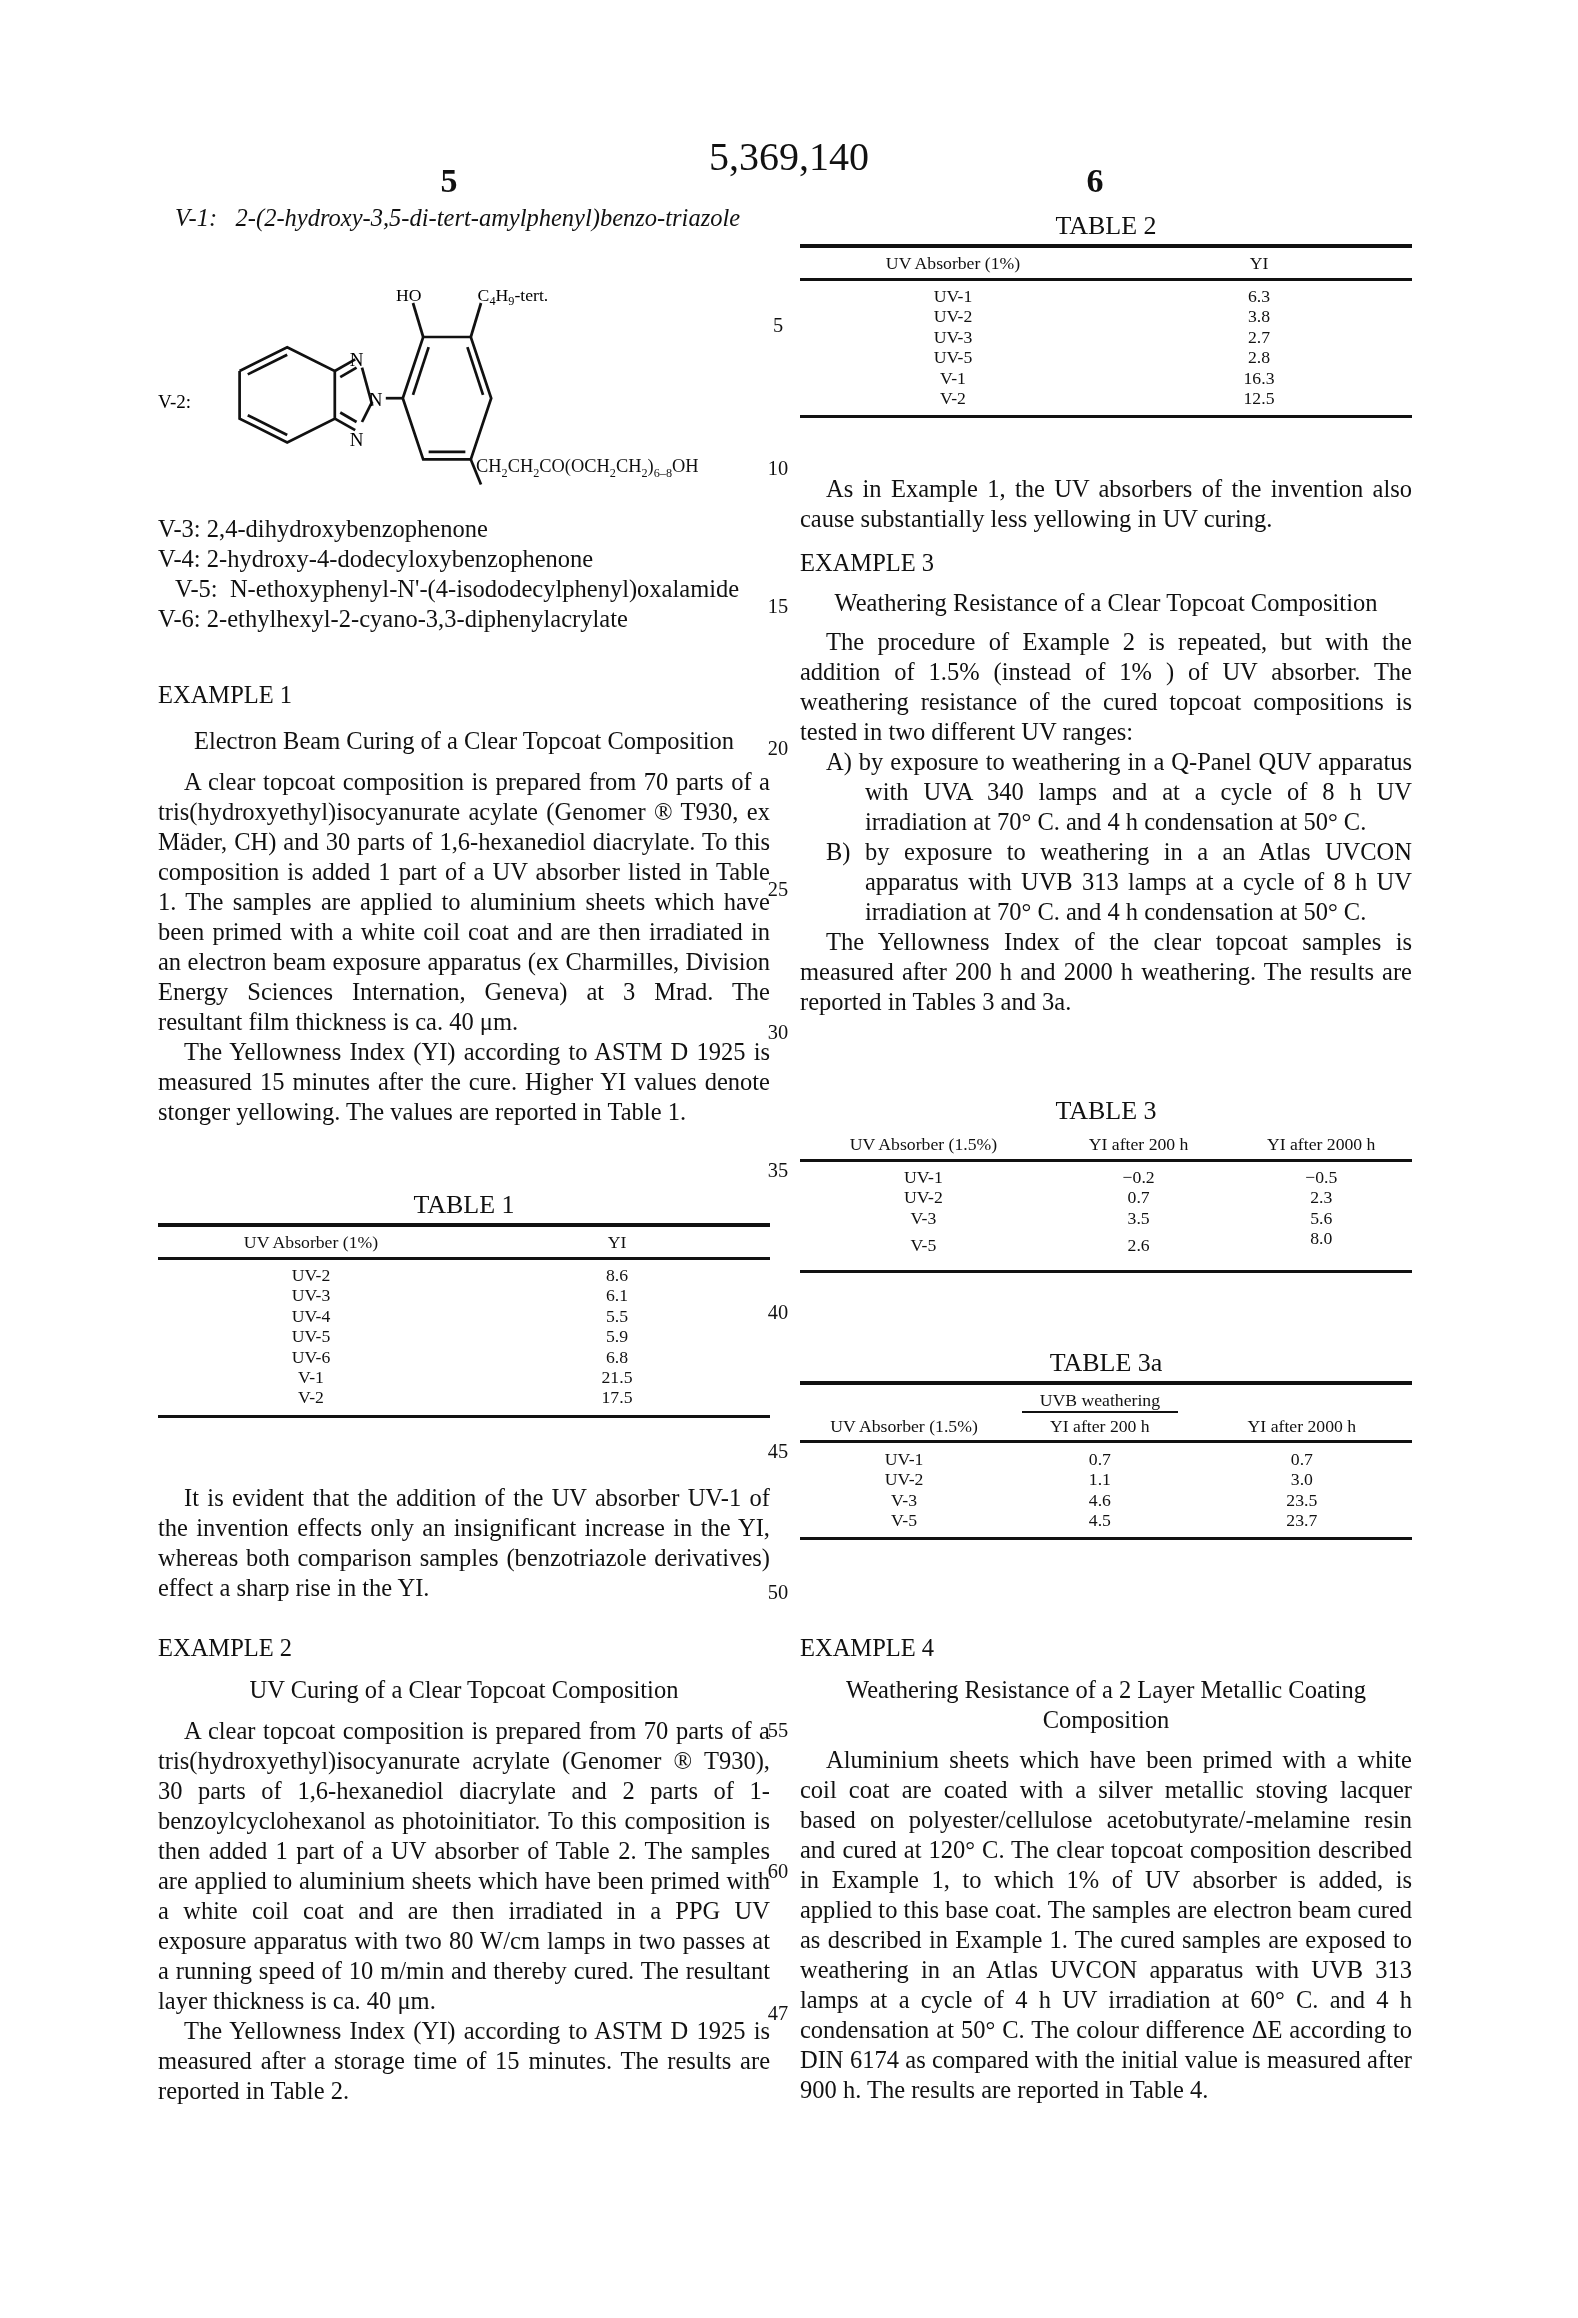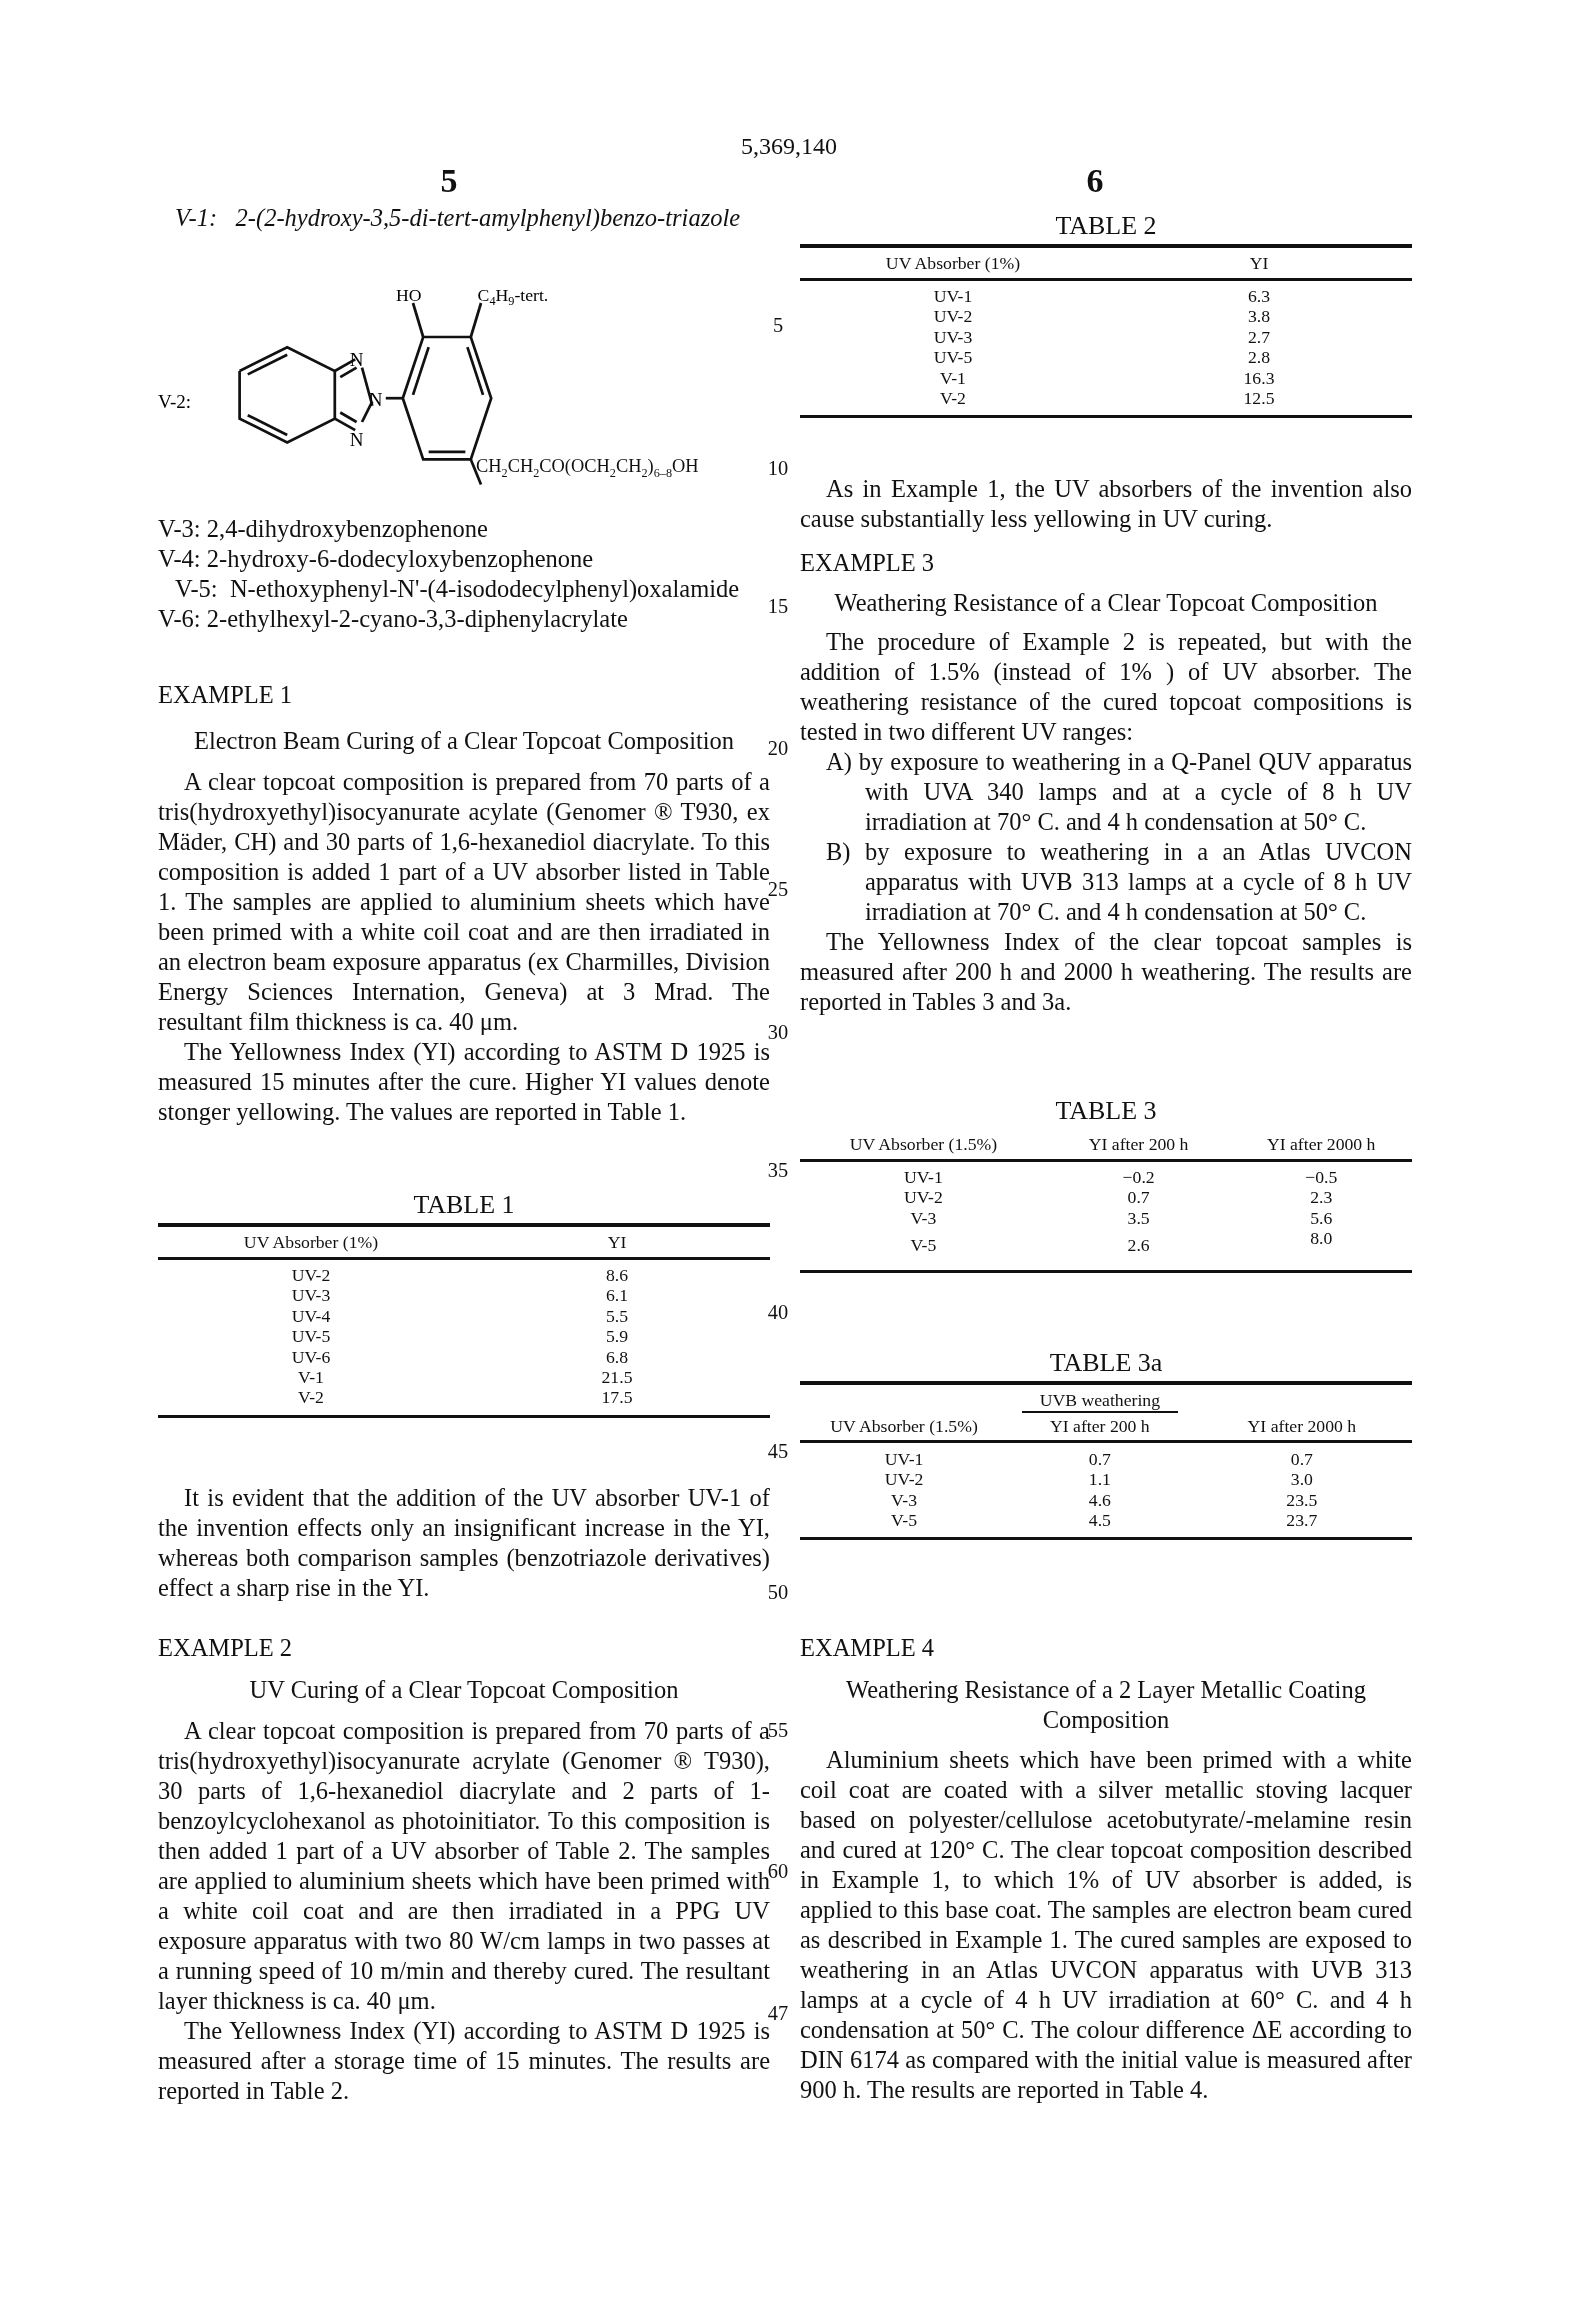--- a/index.html
+++ b/index.html
@@ -1,19 +1,19 @@
 <!DOCTYPE html>
 <html style="font-size:11px"><head>
 <meta charset="utf-8">
 <style>
   html, body { margin: 0; padding: 0; background: #ffffff; }
   body { width: 1578px; height: 2319px; position: relative; overflow: hidden;
          font-family: "Liberation Serif", "DejaVu Serif", serif; color: #111; }
   .abs { position: absolute; }
-  .patent-no { left: 0; width: 1578px; top: 133px; text-align: center; font-size: 24px; }
+  .patent-no { left: 0; width: 1578px; top: 133px; text-align: center; font-size: 40px; }
   .colnum { top: 162px; font-size: 34px; font-weight: bold; width: 54px; text-align: center; }
   .col { position: absolute; width: 612px; font-size: 24.5px; line-height: 30px; text-align: justify; }
   .left { left: 158px; }
   .right { left: 800px; }
   .center { text-align: center; }
   .indent { text-indent: 26px; }
   p { margin: 0; }
   .hang2 { padding-left: 65px; text-indent: -48px; }
   .heading { text-align: left; font-size: 24.5px; }
   .linenum { position: absolute; left: 761px; width: 34px; text-align: center; font-size: 20.4px; }
@@ -85,21 +85,21 @@
   <text x="350" y="22" font-size="26">HO</text>
   <text x="470" y="22" font-size="26">C<tspan font-size="18" dy="6">4</tspan><tspan dy="-6">H</tspan><tspan font-size="18" dy="6">9</tspan><tspan dy="-6">-tert.</tspan></text>
   <text x="282" y="118" font-size="28">N</text>
   <text x="310" y="176" font-size="28">N</text>
   <text x="282" y="235" font-size="28">N</text>
 </svg>
 <div class="abs" style="left:476px; top:456px; font-size:18.4px; white-space:nowrap;">CH<sub style="font-size:12.2px">2</sub>CH<sub style="font-size:12.2px">2</sub>CO(OCH<sub style="font-size:12.2px">2</sub>CH<sub style="font-size:12.2px">2</sub>)<sub style="font-size:12.2px">6–8</sub>OH</div>
 
 <div class="col left" style="top:514px; text-align:left;">
   <p><span>V-3:</span> <span>2,4-dihydroxybenzophenone</span></p>
-  <p><span>V-4:</span> <span>2-hydroxy-6-dodecyloxybenzophenone</span></p>
+  <p><span>V-4:</span> <span>2-hydroxy-4-dodecyloxybenzophenone</span></p>
   <p class="hang2"><span>V-5:</span>&nbsp; <span>N-ethoxyphenyl-N'-(4-isododecylphenyl)oxalamide</span></p>
   <p><span>V-6:</span> <span>2-ethylhexyl-2-cyano-3,3-diphenylacrylate</span></p>
 </div>
 
 <div class="col left" style="top:680px;">
   <p class="heading">EXAMPLE 1</p>
   <p class="center" style="margin-top:16px; font-size:24.5px; white-space:nowrap;">Electron Beam Curing of a Clear Topcoat Composition</p>
   <p class="indent" style="margin-top:11px;">A clear topcoat composition is prepared from 70 parts of a tris(hydroxyethyl)isocyanurate acylate (Genomer ® T930, ex Mäder, CH) and 30 parts of 1,6-hexanediol diacrylate. To this composition is added 1 part of a UV absorber listed in Table 1. The samples are applied to aluminium sheets which have been primed with a white coil coat and are then irradiated in an electron beam exposure apparatus (ex Charmilles, Division Energy Sciences Internation, Geneva) at 3 Mrad. The resultant film thickness is ca. 40 μm.</p>
   <p class="indent">The Yellowness Index (YI) according to ASTM D 1925 is measured 15 minutes after the cure. Higher YI values denote stonger yellowing. The values are reported in Table 1.</p>
 </div>

